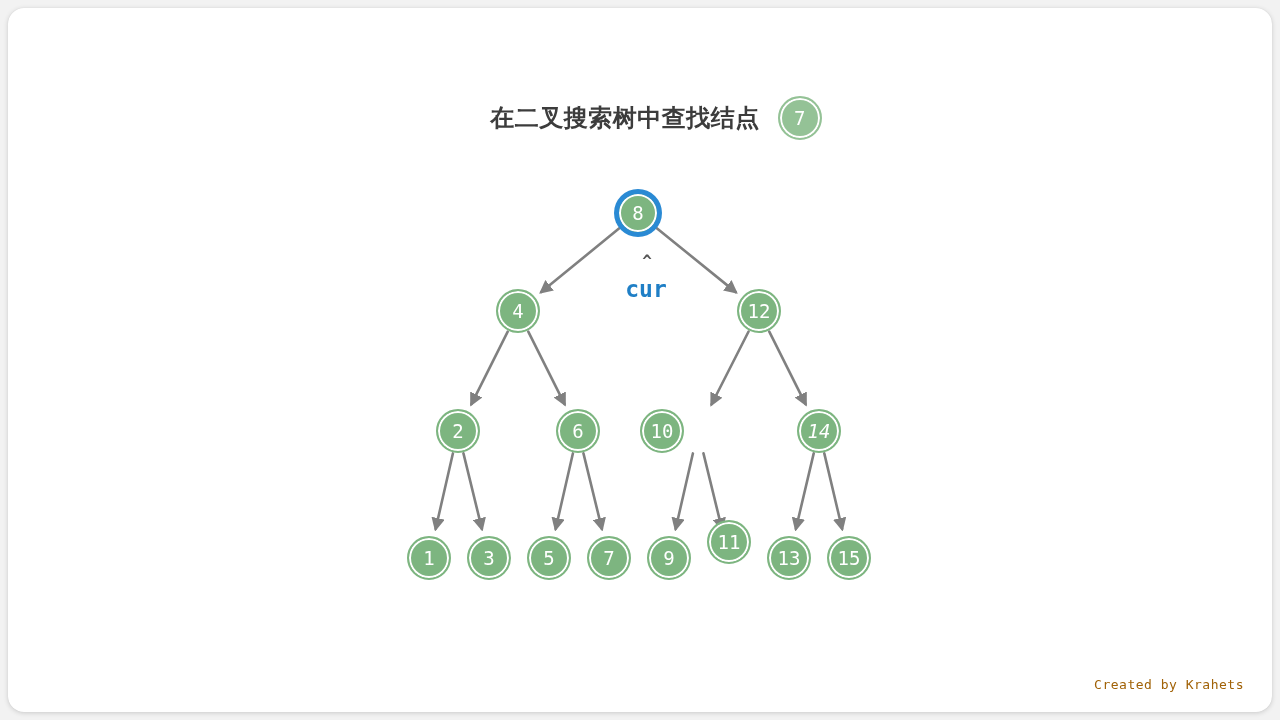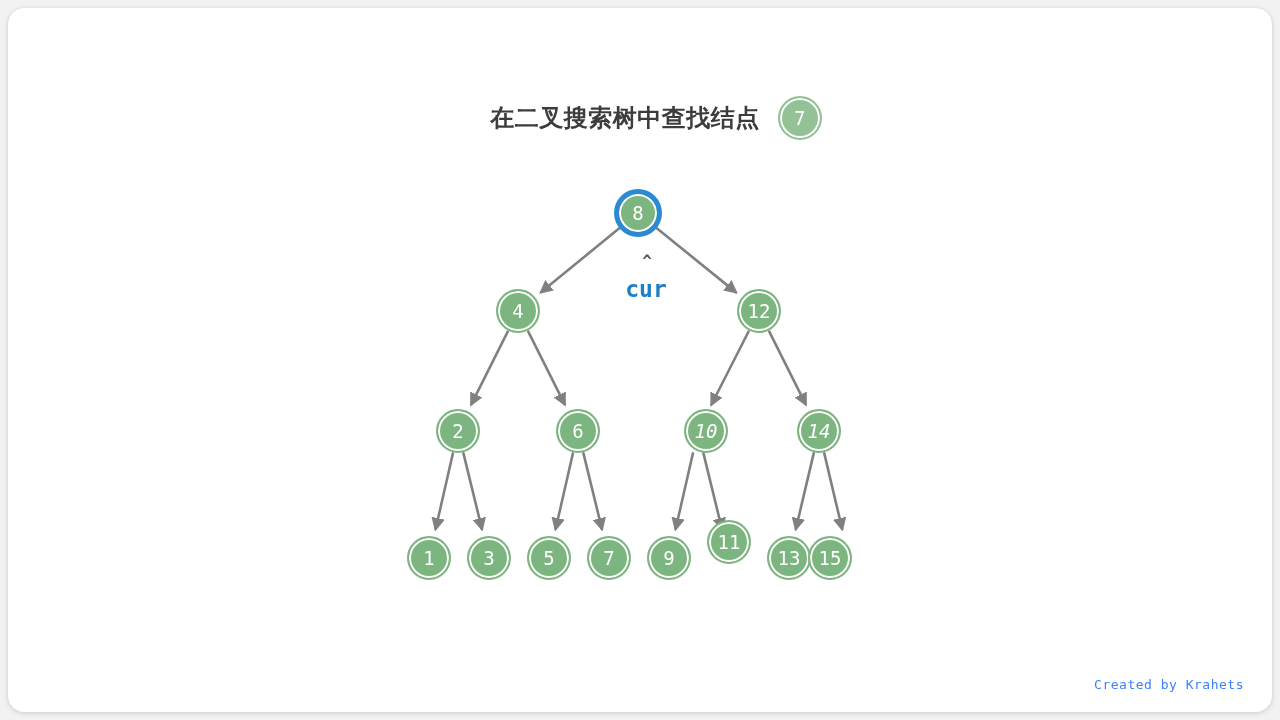--- a/index.html
+++ b/index.html
@@ -133,21 +133,21 @@
     z-index: 1;
   }
 
   
   #credit {
     position: absolute;
     right: 28px;
     bottom: 20px;
     font-family: "DejaVu Sans Mono", monospace;
     font-size: 13px;
-    color: #3b82f6;
+    color: #a16207;
     letter-spacing: 0.5px;
   }
 </style>
 </head>
 <body>
 
 <div id="stage">
   <div id="card">
 
     <div id="title-row">
@@ -178,30 +178,30 @@
           <line x1="816.2875503753396" y1="445.38396325560433" x2="834.1031951626005" y2="520.8035261883422" marker-end="url(#arrow)"></line>
         </g>
     </svg>
 
     <div id="nodes-layer">
         <div class="node highlight" style="left: 608px; top: 183px;">8</div>
         <div class="node" style="left: 488px; top: 281px;">4</div>
         <div class="node" style="left: 729px; top: 281px;">12</div>
         <div class="node" style="left: 428px; top: 401px;">2</div>
         <div class="node" style="left: 548px; top: 401px;">6</div>
-        <div class="node" style="left: 676px; top: 401px; font-style: italic;">10</div>
+        <div class="node" style="left: 632px; top: 401px;">10</div>
         <div class="node" style="left: 789px; top: 401px; font-style: italic;">14</div>
         <div class="node" style="left: 399px; top: 528px;">1</div>
         <div class="node" style="left: 459px; top: 528px;">3</div>
         <div class="node" style="left: 519px; top: 528px;">5</div>
         <div class="node" style="left: 579px; top: 528px;">7</div>
         <div class="node" style="left: 639px; top: 528px;">9</div>
         <div class="node" style="left: 699px; top: 512px;">11</div>
         <div class="node" style="left: 759px; top: 528px;">13</div>
-        <div class="node" style="left: 800px; top: 528px;">15</div>
+        <div class="node" style="left: 819px; top: 528px;">15</div>
       </div>
 
     <div id="pointer-caret">^</div>
     <div id="pointer-label">cur</div>
 
     <div id="credit">Created by Krahets</div>
   </div>
 </div>
 
 </body></html>

